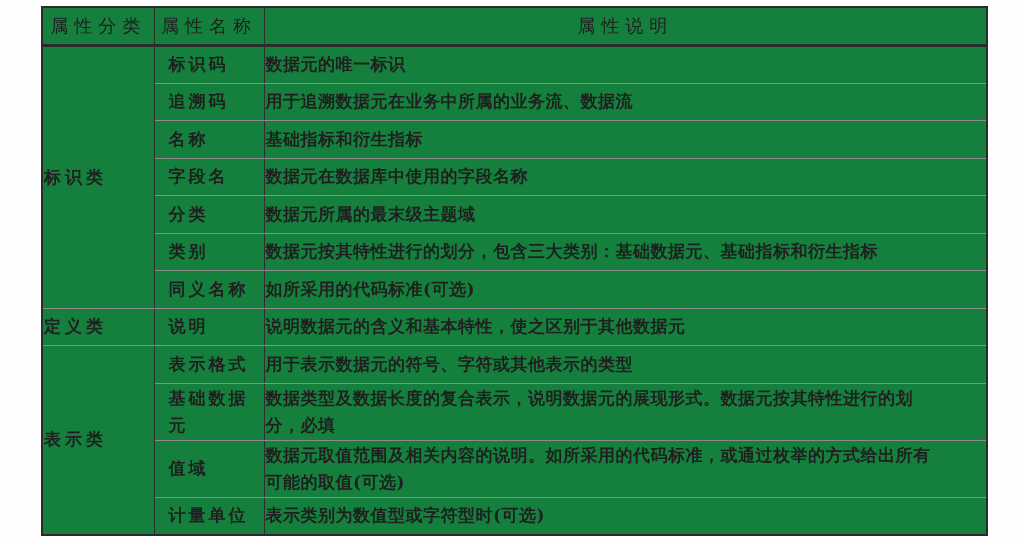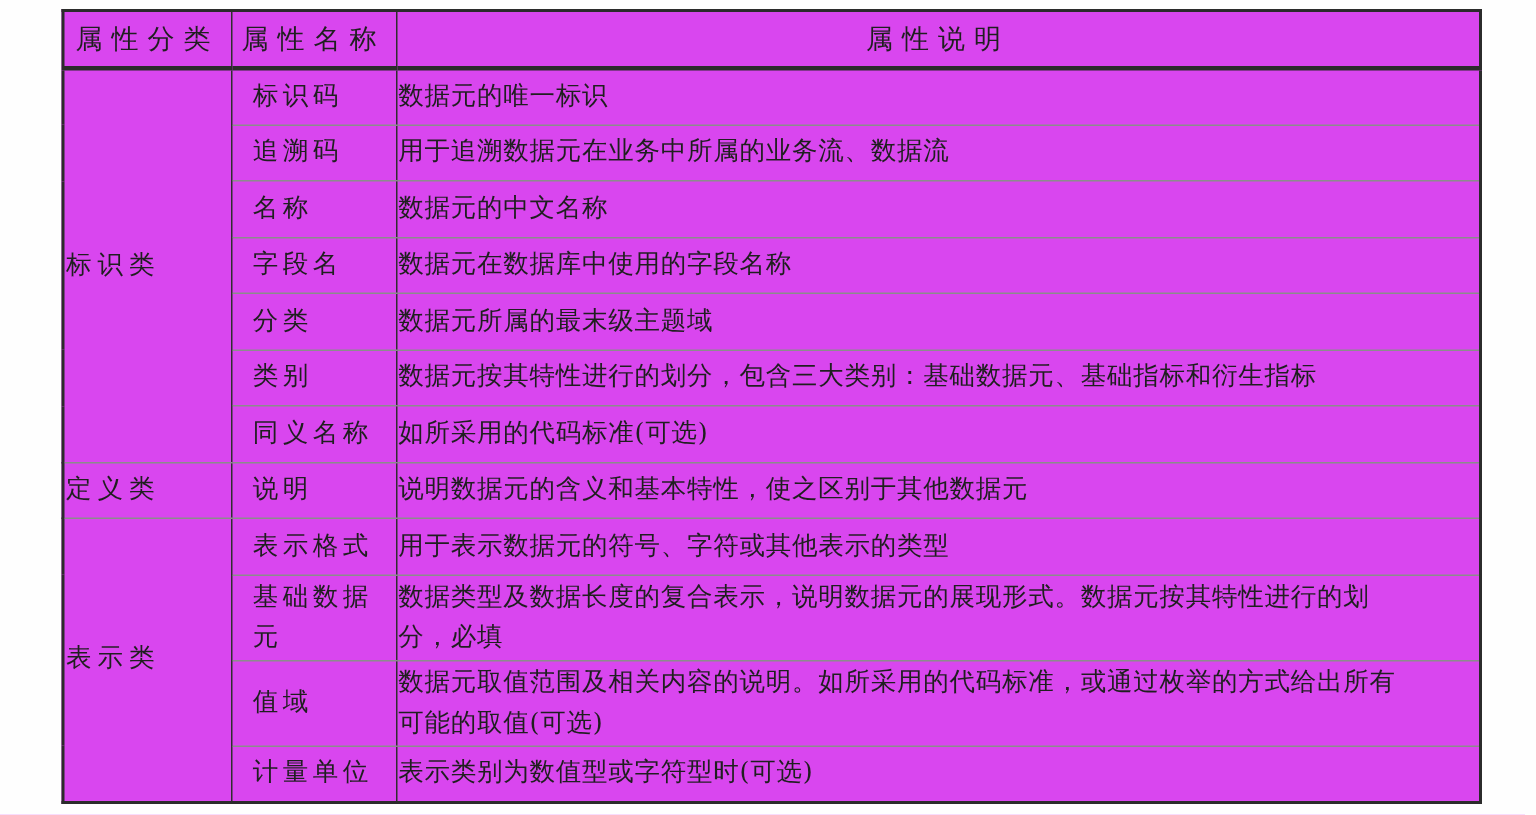--- a/index.html
+++ b/index.html
@@ -16,38 +16,39 @@
     font-family: "DejaVu Serif", serif;
     color: #1f1f1f;
   }
   table.attr-table {
     position: absolute;
     left: 41px;
     top: 6px;
     width: 945px;
     border-collapse: collapse;
     table-layout: fixed;
-    background: #d946ef;
+    background: #15803d;
   }
   table.attr-table col.c1 { width: 112px; }
   table.attr-table col.c2 { width: 110px; }
   table.attr-table col.c3 { width: 723px; }
 
   table.attr-table, 
   table.attr-table th, 
   table.attr-table td {
     border: 1px solid #8c8c8c;
   }
   table.attr-table {
     border: 2px solid #2b2b2b;
   }
   table.attr-table th, 
   table.attr-table td {
     border-left: 1px solid #2f2f2f;
     border-right: 1px solid #2f2f2f;
+    font-weight: bold;
   }
   table.attr-table thead th {
     border-bottom: 3px solid #2b2b2b;
     height: 34px;
     font-weight: normal;
     font-size: 18px;
     letter-spacing: 6px;
     text-align: center;
     vertical-align: middle;
   }
@@ -93,21 +94,21 @@
           <td class="cat" rowspan="7">标识类</td>
           <td class="name">标识码</td>
           <td class="desc">数据元的唯一标识</td>
         </tr>
         <tr>
           <td class="name">追溯码</td>
           <td class="desc">用于追溯数据元在业务中所属的业务流、数据流</td>
         </tr>
         <tr>
           <td class="name">名称</td>
-          <td class="desc">数据元的中文名称</td>
+          <td class="desc">基础指标和衍生指标</td>
         </tr>
         <tr>
           <td class="name">字段名</td>
           <td class="desc">数据元在数据库中使用的字段名称</td>
         </tr>
         <tr>
           <td class="name">分类</td>
           <td class="desc">数据元所属的最末级主题域</td>
         </tr>
         <tr>

